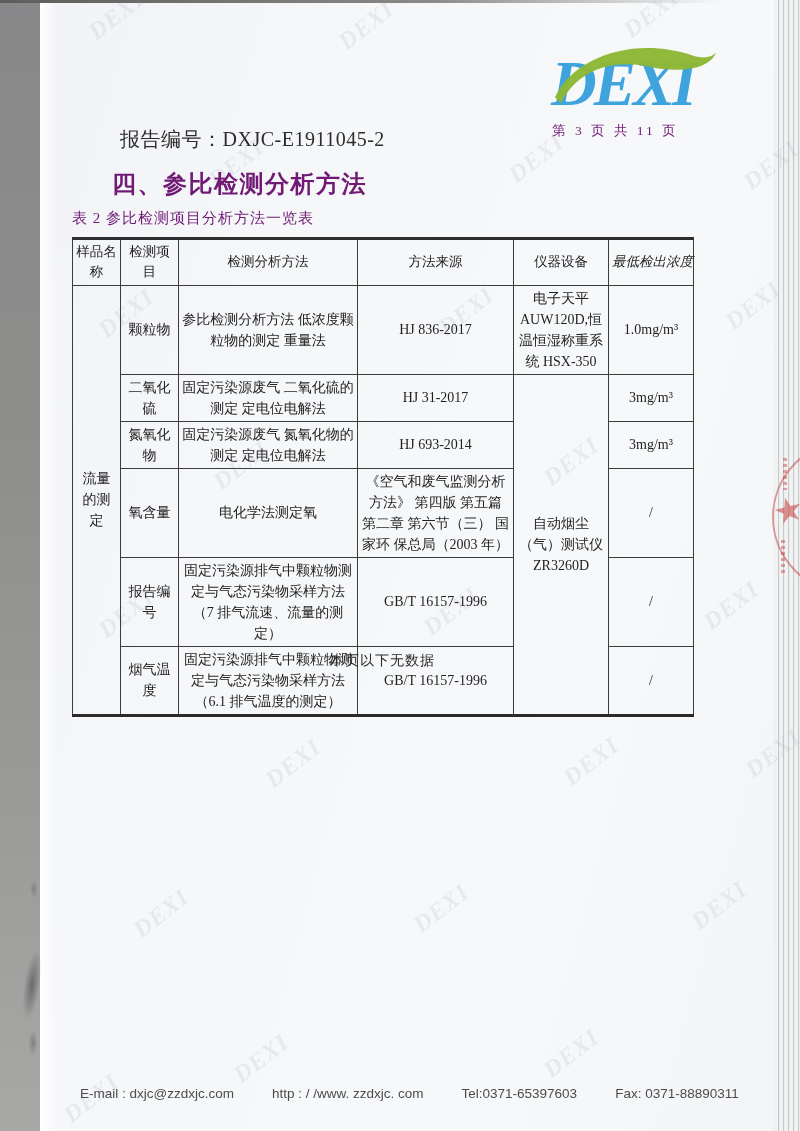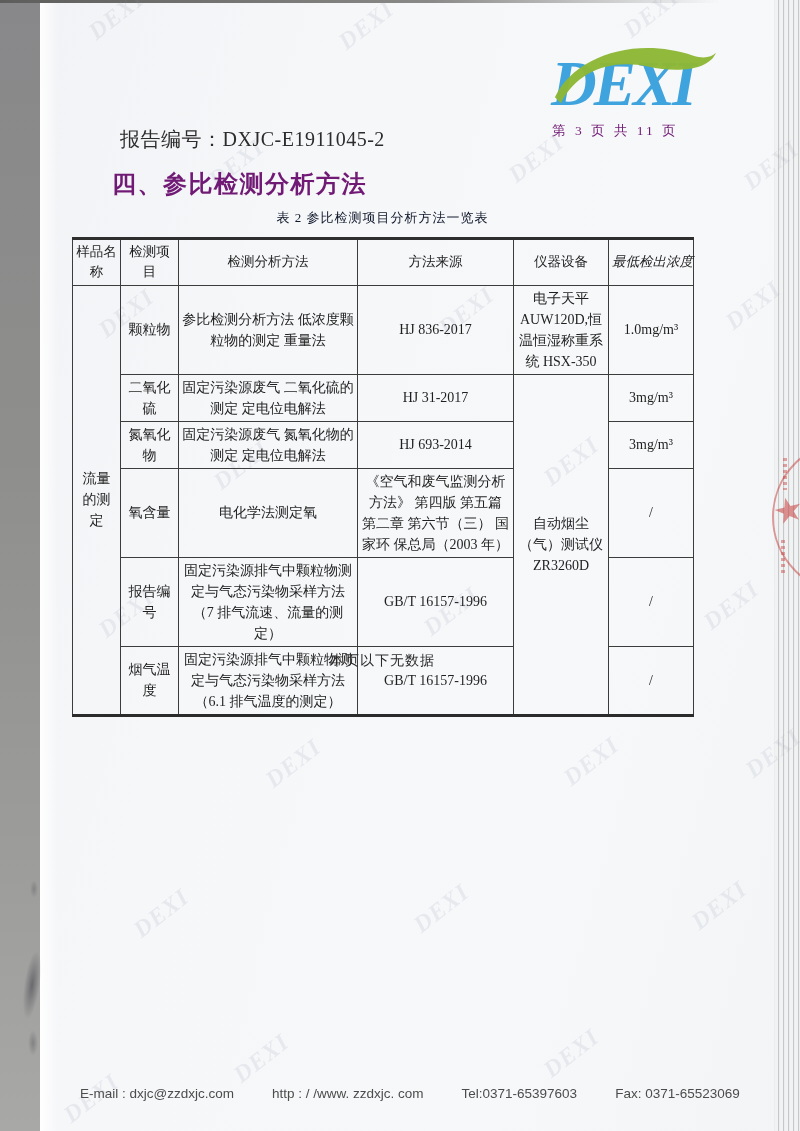--- a/index.html
+++ b/index.html
@@ -26,21 +26,21 @@
   .smudge{position:absolute;background:radial-gradient(ellipse at center,rgba(60,60,70,.55),rgba(60,60,70,0) 70%);}
   .smudge.a{left:24px;top:950px;width:16px;height:70px;transform:rotate(8deg);}
   .smudge.b{left:28px;top:1030px;width:10px;height:26px;opacity:.6;}
   .smudge.c{left:30px;top:880px;width:8px;height:18px;opacity:.5;}
 
   
   .report-no{position:absolute;left:120px;top:126px;font-size:20px;color:#2c2c2c;letter-spacing:.5px;}
   .page-indicator{position:absolute;left:552px;top:122px;font-size:13.5px;color:#701a75;letter-spacing:3px;text-align:right;}
   .logo{position:absolute;left:549px;top:34px;width:168px;height:84px;}
   .section-title{position:absolute;left:112px;top:168px;font-size:24px;font-weight:bold;color:#701a75;letter-spacing:1.5px;}
-  .table-caption{position:absolute;left:72px;top:209px;width:621px;text-align:center;font-size:13px;color:#0f172a;letter-spacing:1px;}
+  .table-caption{position:absolute;left:72px;top:209px;width:621px;font-size:15px;color:#701a75;letter-spacing:1px;}
 
   
   table.methods{position:absolute;left:72px;top:237px;width:621px;border-collapse:collapse;table-layout:fixed;
     border-top:3px solid #2e2e2e;border-bottom:3px solid #2b2b2b;font-size:14px;color:#1f1f1f;}
   table.methods th,table.methods td{border:1px solid #3c3c3c;text-align:center;vertical-align:middle;
     padding:2px 3px;line-height:1.5;font-weight:normal;}
   table.methods th{font-size:13.5px;}
   th.nowrap{white-space:nowrap;padding:2px 0;font-style:italic;}
 
   .below-note{position:absolute;left:72px;top:652px;width:621px;text-align:center;font-size:14px;color:#2a2a2a;letter-spacing:1px;}
@@ -173,16 +173,16 @@
   <div class="below-note">本页以下无数据</div>
 
   <div class="stamp">
     <div class="stamp-circle"></div>
     <div class="stamp-text t1"></div>
     <div class="stamp-star">★</div>
     <div class="stamp-text t2"></div>
   </div>
 
   <div class="footer">
-    <span>E-mail : dxjc@zzdxjc.com</span><span>http : / /www. zzdxjc. com</span><span>Tel:0371-65397603</span><span>Fax:  0371-65523069</span>
+    <span>E-mail : dxjc@zzdxjc.com</span><span>http : / /www. zzdxjc. com</span><span>Tel:0371-65397603</span><span>Fax:  0371-88890311</span>
   </div>
 
 </div>
 
 </body></html>

